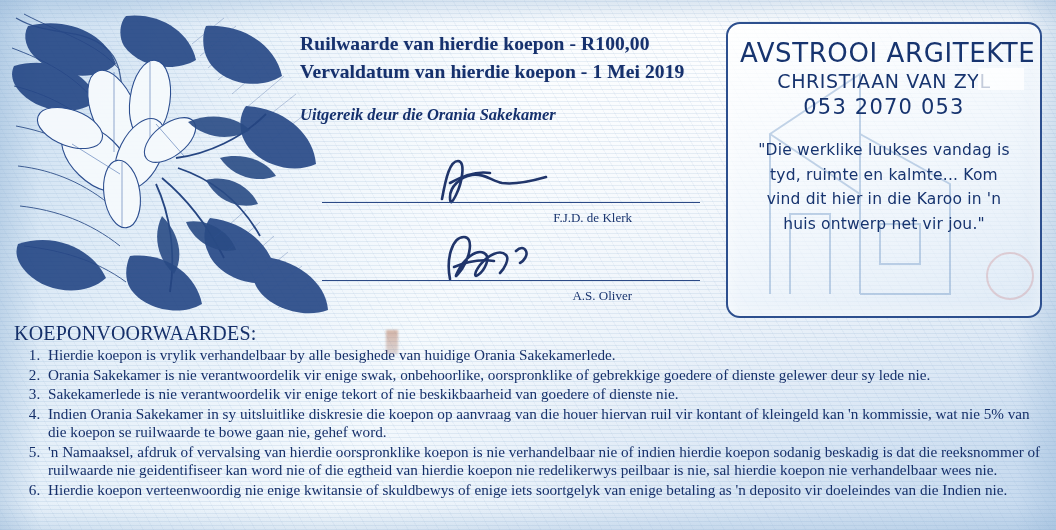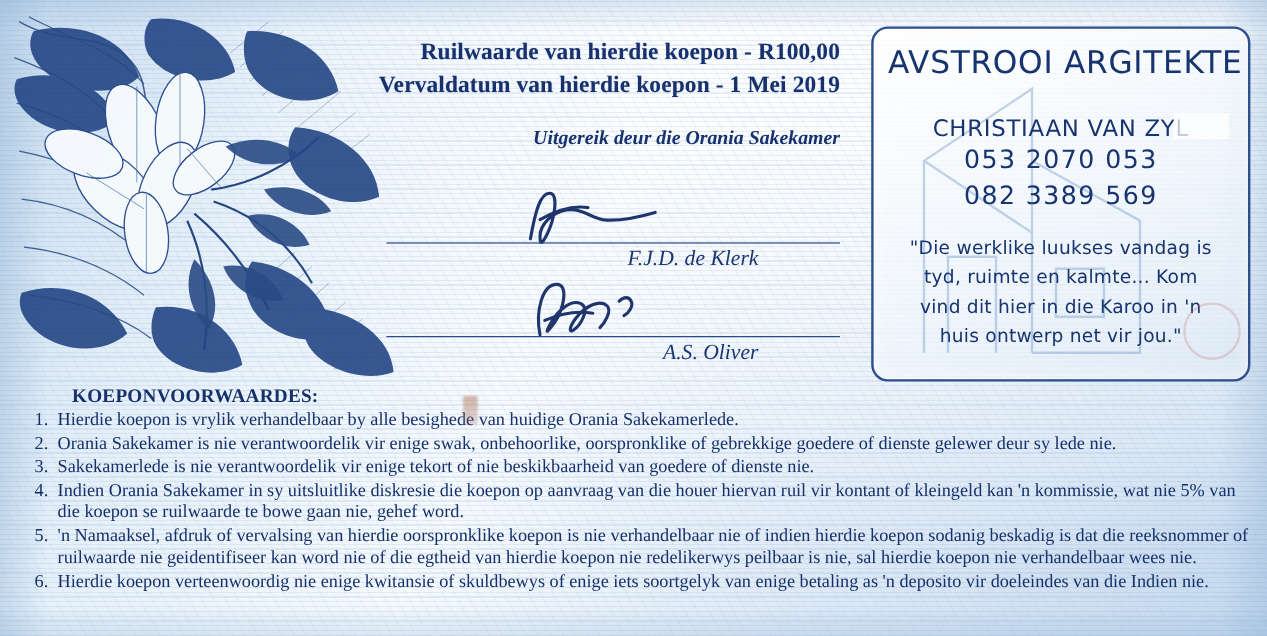--- a/index.html
+++ b/index.html
@@ -69,21 +69,21 @@
     height: 312px;
     opacity: 0.95;
   }
 
   
   .centre-block {
     position: absolute;
     left: 300px;
     top: 30px;
     width: 400px;
-    text-align: right;
+    text-align: left;
     color: #14306b;
   }
   .headline {
     font-family: "Liberation Serif", serif;
     font-weight: bold;
     font-size: 19.5px;
     letter-spacing: 0.1px;
     line-height: 1.42;
     color: #16316d;
     text-shadow: 0 0 1px rgba(22,49,109,0.25);
@@ -108,22 +108,21 @@
     position: absolute;
     left: 22px;
     right: 0px;
     bottom: 22px;
     border-bottom: 1.4px solid #2c4a86;
   }
   .sig-name {
     position: absolute;
     right: 68px;
     bottom: -1px;
-    font-style: italic;
-    font-size: 18px;
+    font-size: 13px;
     color: #1a356f;
   }
   .sig-ink {
     position: absolute;
     left: 120px;
     bottom: 14px;
     width: 230px;
     height: 58px;
     pointer-events: none;
   }
@@ -156,21 +155,21 @@
     text-align: center;
     color: #17346f;
     font-family: "DejaVu Sans", sans-serif;
   }
   .ad-company {
     font-size: 26px;
     letter-spacing: 0.6px;
     white-space: nowrap;
   }
   .ad-person {
-    margin-top: 28px;
+    margin-top: 2px;
     font-size: 19px;
     letter-spacing: 0.6px;
     position: relative;
   }
   .ad-person::after {
     
     content: "";
     position: absolute;
     right: 4px;
     top: -2px;
@@ -205,25 +204,24 @@
   
   .terms {
     position: absolute;
     left: 14px;
     top: 322px;
     right: 10px;
     color: #16306a;
   }
   .terms-title {
     font-family: "Liberation Serif", serif;
-    font-weight: bold;
-    font-size: 16px;
+    font-weight: normal;
+    font-size: 20px;
     letter-spacing: 0.2px;
     margin-bottom: 1px;
-    margin-left: 46px;
   }
   ol.terms-list {
     margin: 0;
     padding: 0 0 0 30px;
     font-size: 15.2px;
     line-height: 1.22;
   }
   ol.terms-list li {
     margin: 0 0 1px 0;
     padding-left: 4px;
@@ -376,21 +374,20 @@
         <path d="M120 160 L160 160 L160 200 L120 200 Z"></path>
         <path d="M10 70 L100 130"></path>
       </g>
     </svg>
 
     <div class="ad-inner">
       <div class="ad-company">AVSTROOI ARGITEKTE BK</div>
       <div class="ad-person">CHRISTIAAN VAN ZYL</div>
       <div class="ad-phone">
         <div>053 2070 053</div>
-        <div>082 3389 569</div>
       </div>
       <div class="ad-quote">
         <div>"Die werklike luukses vandag is</div>
         <div>tyd, ruimte en kalmte... Kom</div>
         <div>vind dit hier in die Karoo in 'n</div>
         <div>huis ontwerp net vir jou."</div>
       </div>
     </div>
     <div class="ad-stamp"></div>
   </div>

